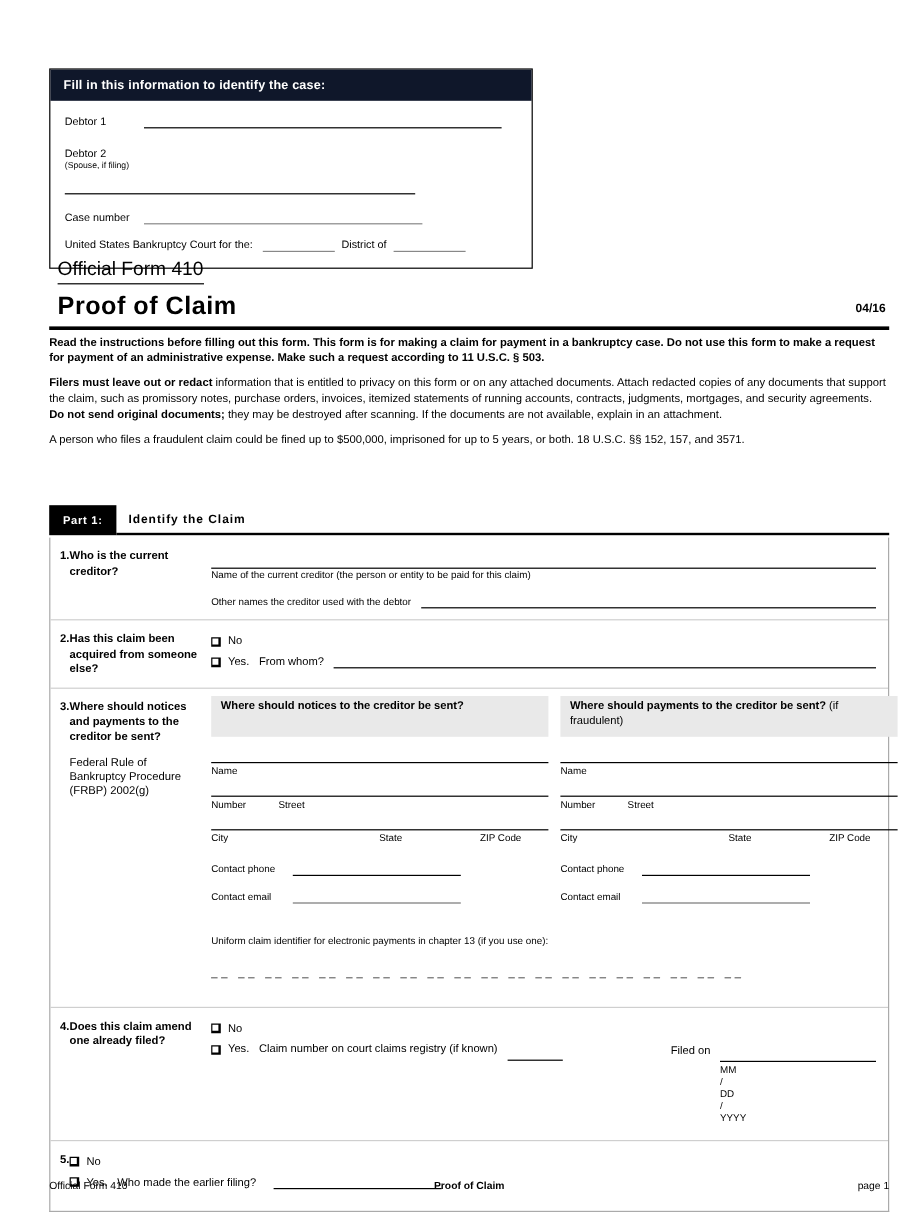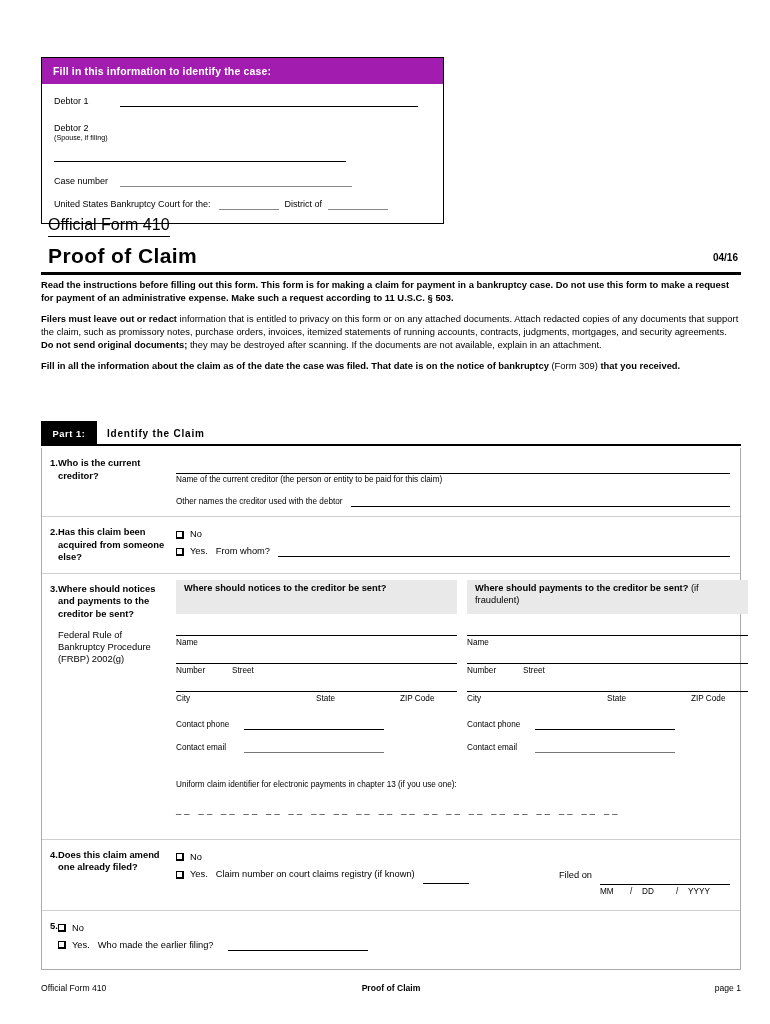--- a/index.html
+++ b/index.html
@@ -11,21 +11,21 @@
     -webkit-font-smoothing:none;
   }
   .page{position:relative;width:770px;height:1024px;}
 
   
   .case-box{
     position:absolute;left:41px;top:57px;width:403px;
     border:1px solid #000;box-sizing:border-box;background:#fff;
   }
   .case-box-header{
-    background:#a21caf;color:#fff;font-weight:bold;font-size:10.5px;
+    background:#0f172a;color:#fff;font-weight:bold;font-size:10.5px;
     padding:7px 10px 7px 11px;letter-spacing:.15px;
   }
   .case-body{padding:10px 12px 10px 12px;}
   .case-row{display:flex;align-items:flex-end;margin-bottom:3px;}
   .case-lbl{font-size:9px;line-height:11px;white-space:nowrap;}
   .case-sub{font-size:7.2px;line-height:8px;margin-top:0px;}
   .ln{border-bottom:1px solid #000;height:10px;flex:none;}
   .ln-dot{border-bottom:1px solid #888;height:10px;}
 
   
@@ -150,21 +150,21 @@
   </div>
 
   <div class="form-no">Official Form 410</div>
   <div class="form-title">Proof of Claim</div>
   <div class="form-rev">04/16</div>
   <div class="rule-thick"></div>
 
   <div class="intro">
     <p class="p-bold">Read the instructions before filling out this form. This form is for making a claim for payment in a bankruptcy case. Do not use this form to make a request for payment of an administrative expense. Make such a request according to 11 U.S.C. § 503.</p>
     <p><span class="b">Filers must leave out or redact</span><span> information that is entitled to privacy on this form or on any attached documents. Attach redacted copies of any documents that support the claim, such as promissory notes, purchase orders, invoices, itemized statements of running accounts, contracts, judgments, mortgages, and security agreements. </span><span class="b">Do not send original documents;</span><span> they may be destroyed after scanning. If the documents are not available, explain in an attachment.</span></p>
-    <p><span class="b">Fill in all the information about the claim as of the date the case was filed. That date is on the notice of bankruptcy </span><span>(Form 309)</span><span class="b"> that you received.</span></p>
+    <p>A person who files a fraudulent claim could be fined up to $500,000, imprisoned for up to 5 years, or both. 18 U.S.C. §§ 152, 157, and 3571.</p>
   </div>
 
   <div class="part-bar">
     <div class="part-tag">Part 1:</div>
     <div class="part-name">Identify the Claim</div>
     <div class="part-underline"></div>
   </div>
 
   <div class="body-box">
 
@@ -290,21 +290,21 @@
         </div>
         <div class="optline" style="align-items:flex-start;">
           <span class="cb" style="margin-top:5px;"></span>
           <span class="txt">Yes.</span>
           <span class="txt">Claim number on court claims registry (if known)</span>
           <span class="u" style="width:46px;margin-top:7px;"></span>
           <span style="flex:1;"></span>
           <span class="txt" style="margin-top:1px;">Filed on</span>
           <span>
             <span class="u" style="width:130px;display:block;margin-top:8px;"></span>
-            <span class="small" style="display:flex;margin-top:2px;">
+            <span class="small" style="display:flex;margin-top:2px;flex-direction:column;">
               <span style="width:30px;">MM</span>
               <span style="width:12px;">/</span>
               <span style="width:34px;">DD</span>
               <span style="width:12px;">/</span>
               <span>YYYY</span>
             </span>
           </span>
         </div>
         <div style="height:4px;"></div>
       </div>

